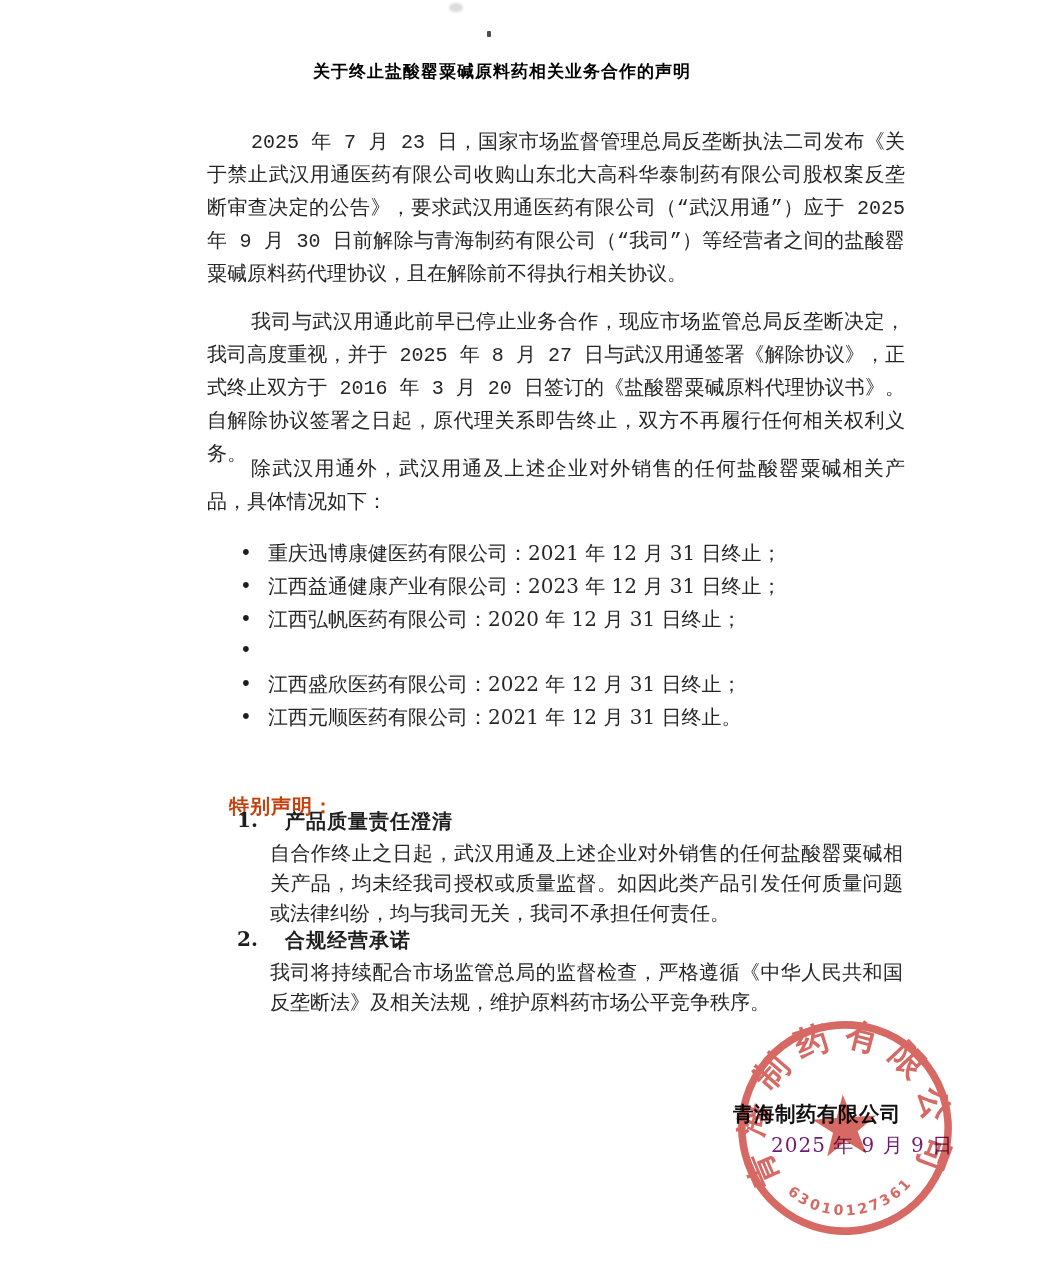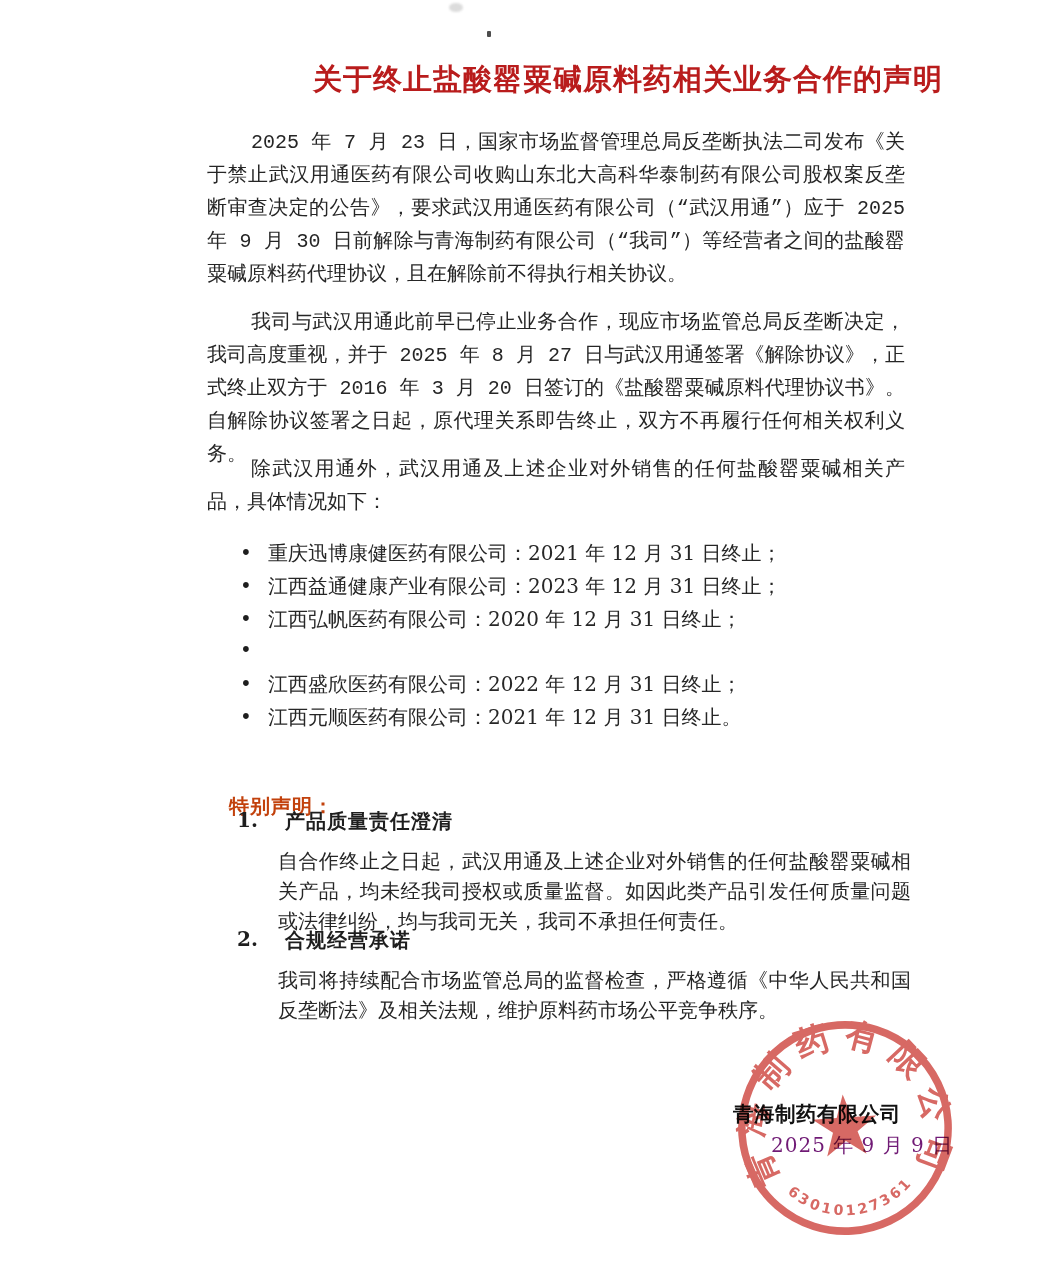--- a/index.html
+++ b/index.html
@@ -14,23 +14,23 @@
     overflow: hidden;
     font-family: "DejaVu Serif", "Liberation Serif", serif;
     color: #262626;
   }
   .title {
     position: absolute;
     left: 313px; top: 60px;
     margin: 0;
     font-family: "DejaVu Sans", "Liberation Sans", sans-serif;
     font-weight: bold;
-    font-size: 29px;
+    font-size: 17px;
     letter-spacing: 1px;
-    color: #b91c1c;
+    color: #000000;
     white-space: nowrap;
   }
   .para {
     position: absolute;
     left: 207px;
     width: 698px;
     margin: 0;
     font-size: 20px;
     line-height: 33px;
     text-align: justify;
@@ -76,21 +76,21 @@
     display: flex;
   }
   .num-row .num { width: 48px; }
   .num-row .num-title { letter-spacing: 1px; }
   .item1-row { top: 808px; }
   .item2-row { top: 927px; }
   .num-body {
     position: absolute;
     left: 270px;
     width: 633px;
-    margin: 8px;
+    margin: 0;
     font-size: 20px;
     line-height: 30px;
     text-align: justify;
     text-justify: inter-ideograph;
   }
   .item1-body { top: 838px; }
   .item2-body { top: 957px; }
   .sig-company {
     position: absolute;
     left: 733px; top: 1100px;

